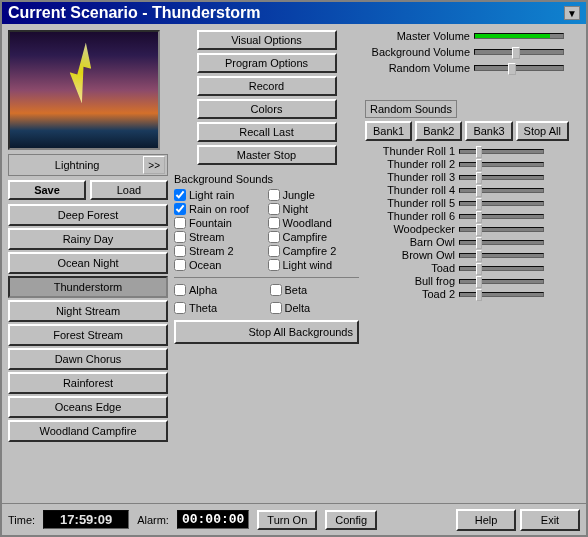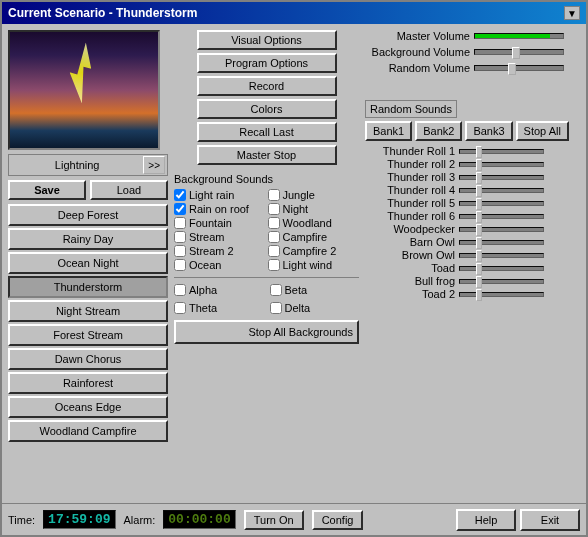--- a/index.html
+++ b/index.html
@@ -26,21 +26,21 @@
       color: white;
       padding: 3px 6px;
       display: flex;
       justify-content: space-between;
       align-items: center;
       height: 22px;
     }
 
     .title-bar-text {
       font-weight: bold;
-      font-size: 12px;
+      font-size: 16px;
     }
 
     .title-bar-btn {
       background: #c0c0c0;
       border: 1px solid #808080;
       width: 16px;
       height: 14px;
       font-size: 10px;
       cursor: pointer;
       display: flex;
@@ -315,35 +315,35 @@
       gap: 8px;
       height: 32px;
     }
 
     .time-label {
       font-size: 11px;
     }
 
     .time-display {
       background: #000000;
-      color: #14b8a6;
-      font-family: Liberation Mono, monospace;
+      color: #e5e5e5;
+      font-family: Liberation Sans, sans-serif;
       font-size: 13px;
       font-weight: bold;
-      padding: 1px 4px;
+      padding: 1px 16px;
       border: 1px inset #606060;
     }
 
     .alarm-label {
       font-size: 11px;
     }
 
     .alarm-display {
       background: #000000;
-      color: #4d7c0f;
+      color: #ffffff;
       font-family: 'Courier New', monospace;
       font-size: 13px;
       font-weight: bold;
       padding: 1px 4px;
       border: 1px inset #606060;
     }
 
     .bottom-btns {
       display: flex;
       gap: 4px;

